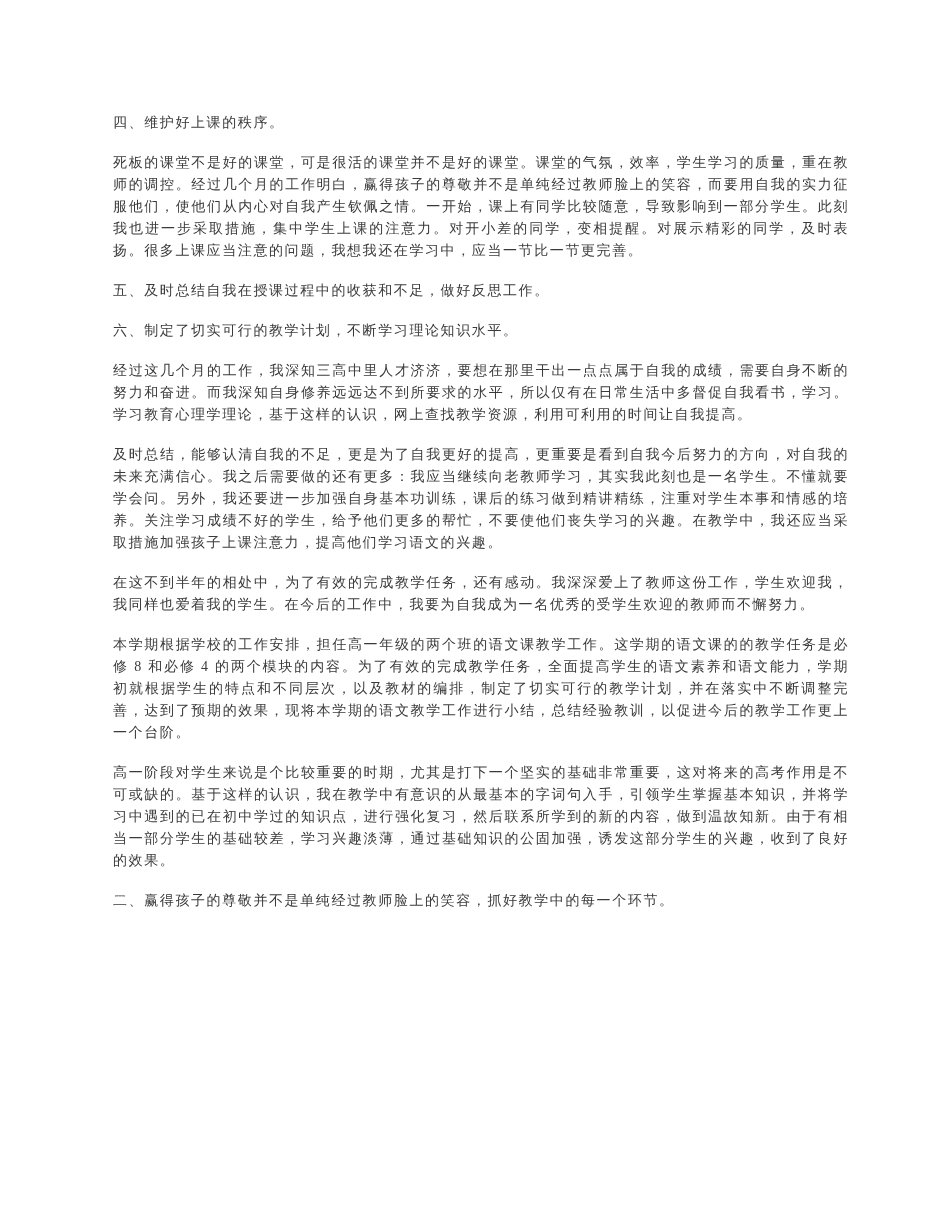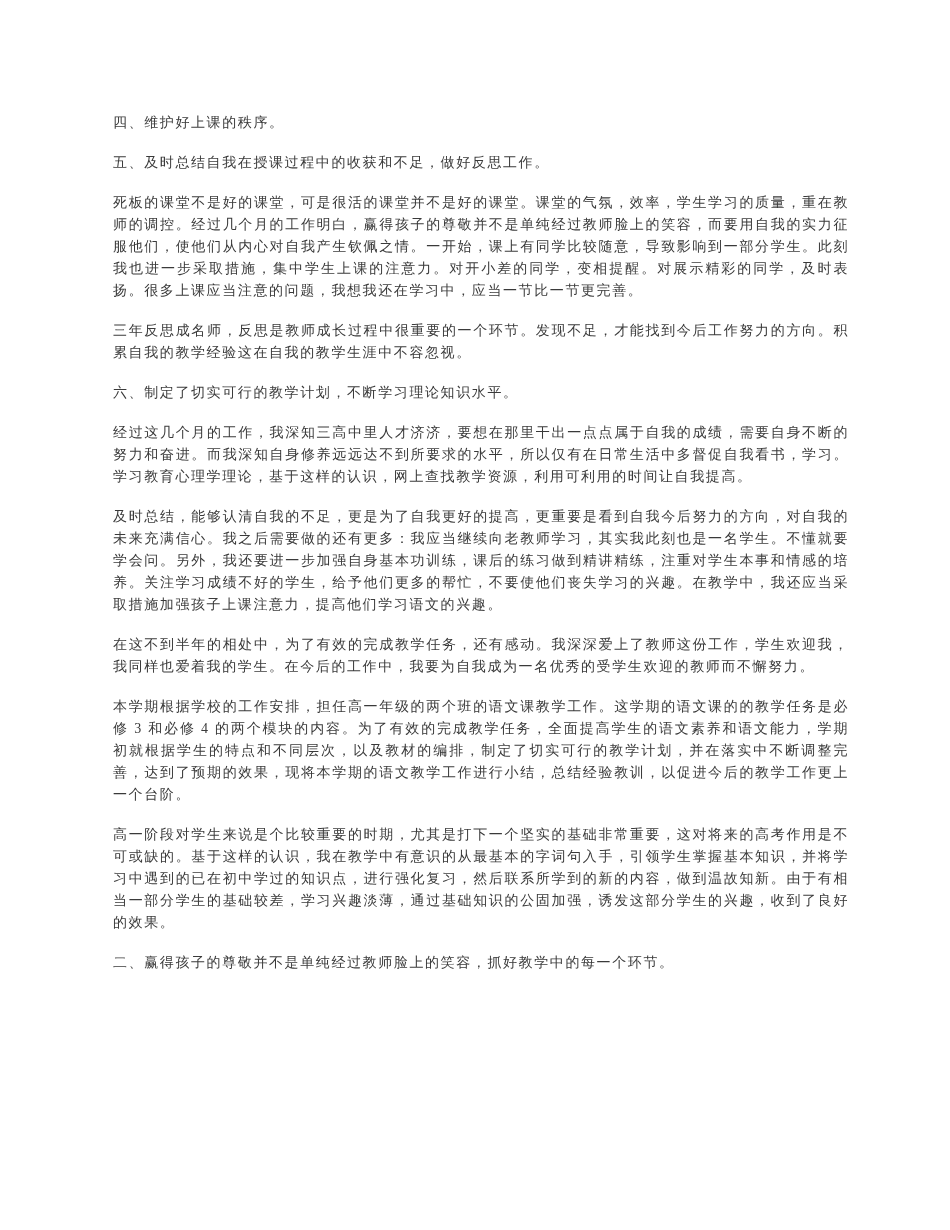--- a/index.html
+++ b/index.html
@@ -30,23 +30,22 @@
     margin: 0 0 18px 0;
     padding: 0;
     font-weight: normal;
   }
 </style>
 </head>
 <body>
 
 <div class="doc-page">
   <p>四、维护好上课的秩序。</p>
+  <p>死板的课堂不是好的课堂，可是很活的课堂并不是好的课堂。课堂的气氛，效率，学生学习的质量，重在教师的调控。经过几个月的工作明白，赢得孩子的尊敬并不是单纯经过教师脸上的笑容，而要用自我的实力征服他们，使他们从内心对自我产生钦佩之情。一开始，课上有同学比较随意，导致影响到一部分学生。此刻我也进一步采取措施，集中学生上课的注意力。对开小差的同学，变相提醒。对展示精彩的同学，及时表扬。很多上课应当注意的问题，我想我还在学习中，应当一节比一节更完善。</p>
   <p>五、及时总结自我在授课过程中的收获和不足，做好反思工作。</p>
-  <p>死板的课堂不是好的课堂，可是很活的课堂并不是好的课堂。课堂的气氛，效率，学生学习的质量，重在教师的调控。经过几个月的工作明白，赢得孩子的尊敬并不是单纯经过教师脸上的笑容，而要用自我的实力征服他们，使他们从内心对自我产生钦佩之情。一开始，课上有同学比较随意，导致影响到一部分学生。此刻我也进一步采取措施，集中学生上课的注意力。对开小差的同学，变相提醒。对展示精彩的同学，及时表扬。很多上课应当注意的问题，我想我还在学习中，应当一节比一节更完善。</p>
-  <p>三年反思成名师，反思是教师成长过程中很重要的一个环节。发现不足，才能找到今后工作努力的方向。积累自我的教学经验这在自我的教学生涯中不容忽视。</p>
   <p>六、制定了切实可行的教学计划，不断学习理论知识水平。</p>
   <p>经过这几个月的工作，我深知三高中里人才济济，要想在那里干出一点点属于自我的成绩，需要自身不断的努力和奋进。而我深知自身修养远远达不到所要求的水平，所以仅有在日常生活中多督促自我看书，学习。学习教育心理学理论，基于这样的认识，网上查找教学资源，利用可利用的时间让自我提高。</p>
   <p>及时总结，能够认清自我的不足，更是为了自我更好的提高，更重要是看到自我今后努力的方向，对自我的未来充满信心。我之后需要做的还有更多：我应当继续向老教师学习，其实我此刻也是一名学生。不懂就要学会问。另外，我还要进一步加强自身基本功训练，课后的练习做到精讲精练，注重对学生本事和情感的培养。关注学习成绩不好的学生，给予他们更多的帮忙，不要使他们丧失学习的兴趣。在教学中，我还应当采取措施加强孩子上课注意力，提高他们学习语文的兴趣。</p>
   <p>在这不到半年的相处中，为了有效的完成教学任务，还有感动。我深深爱上了教师这份工作，学生欢迎我，我同样也爱着我的学生。在今后的工作中，我要为自我成为一名优秀的受学生欢迎的教师而不懈努力。</p>
-  <p>本学期根据学校的工作安排，担任高一年级的两个班的语文课教学工作。这学期的语文课的的教学任务是必修 3 和必修 4 的两个模块的内容。为了有效的完成教学任务，全面提高学生的语文素养和语文能力，学期初就根据学生的特点和不同层次，以及教材的编排，制定了切实可行的教学计划，并在落实中不断调整完善，达到了预期的效果，现将本学期的语文教学工作进行小结，总结经验教训，以促进今后的教学工作更上一个台阶。</p>
+  <p>本学期根据学校的工作安排，担任高一年级的两个班的语文课教学工作。这学期的语文课的的教学任务是必修 8 和必修 4 的两个模块的内容。为了有效的完成教学任务，全面提高学生的语文素养和语文能力，学期初就根据学生的特点和不同层次，以及教材的编排，制定了切实可行的教学计划，并在落实中不断调整完善，达到了预期的效果，现将本学期的语文教学工作进行小结，总结经验教训，以促进今后的教学工作更上一个台阶。</p>
   <p>高一阶段对学生来说是个比较重要的时期，尤其是打下一个坚实的基础非常重要，这对将来的高考作用是不可或缺的。基于这样的认识，我在教学中有意识的从最基本的字词句入手，引领学生掌握基本知识，并将学习中遇到的已在初中学过的知识点，进行强化复习，然后联系所学到的新的内容，做到温故知新。由于有相当一部分学生的基础较差，学习兴趣淡薄，通过基础知识的公固加强，诱发这部分学生的兴趣，收到了良好的效果。</p>
   <p>二、赢得孩子的尊敬并不是单纯经过教师脸上的笑容，抓好教学中的每一个环节。</p>
 </div>
 
 </body></html>

